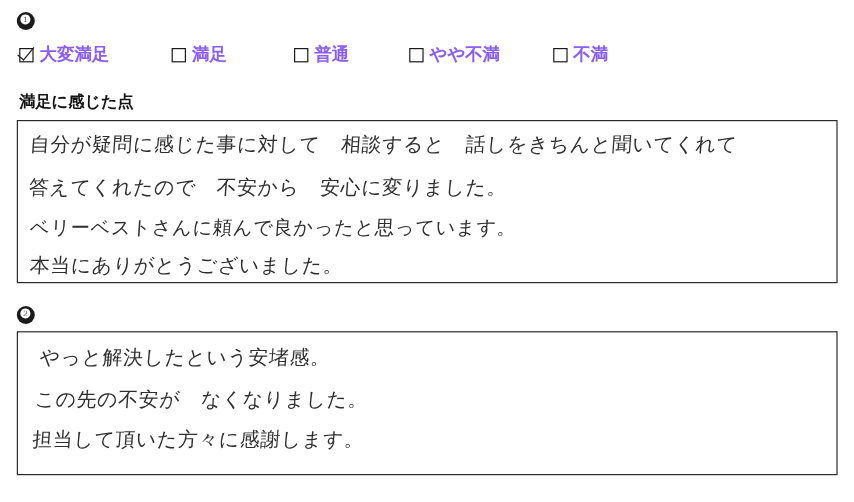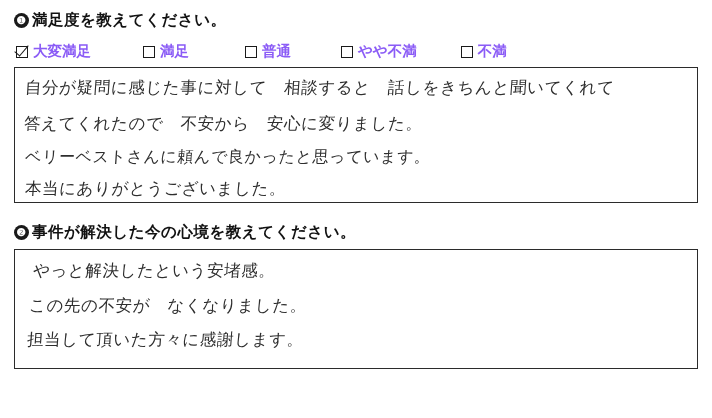--- a/index.html
+++ b/index.html
@@ -130,21 +130,20 @@
 
   .q2-wrap { margin-top: 19px; }
 </style>
 </head>
 <body>
 
 <div class="sheet">
 
   <div class="question">
     <span class="q-num">❶</span>
-    <span>満足度を教えてください。</span>
   </div>
 
   <div class="choices">
     <div class="choice checked">
       <span class="box"></span>
       <span>大変満足</span>
     </div>
     <span class="sp-1"></span>
     <div class="choice">
       <span class="box"></span>
@@ -160,31 +159,31 @@
       <span class="box"></span>
       <span>やや不満</span>
     </div>
     <span class="sp-4"></span>
     <div class="choice">
       <span class="box"></span>
       <span>不満</span>
     </div>
   </div>
 
+  <div class="sub-label">満足に感じた点</div>
 
   <div class="answer-box box1">
     <div class="hand l1">自分が疑問に感じた事に対して　相談すると　話しをきちんと聞いてくれて</div>
     <div class="hand l2">答えてくれたので　不安から　安心に変りました。</div>
     <div class="hand l3">ベリーベストさんに頼んで良かったと思っています。</div>
     <div class="hand l4">本当にありがとうございました。</div>
   </div>
 
   <div class="question q2-wrap">
     <span class="q-num">❷</span>
-    <span>事件が解決した今の心境を教えてください。</span>
   </div>
 
   <div class="answer-box box2">
     <div class="hand l1">やっと解決したという安堵感。</div>
     <div class="hand l2">この先の不安が　なくなりました。</div>
     <div class="hand l3">担当して頂いた方々に感謝します。</div>
   </div>
 
 </div>
 

